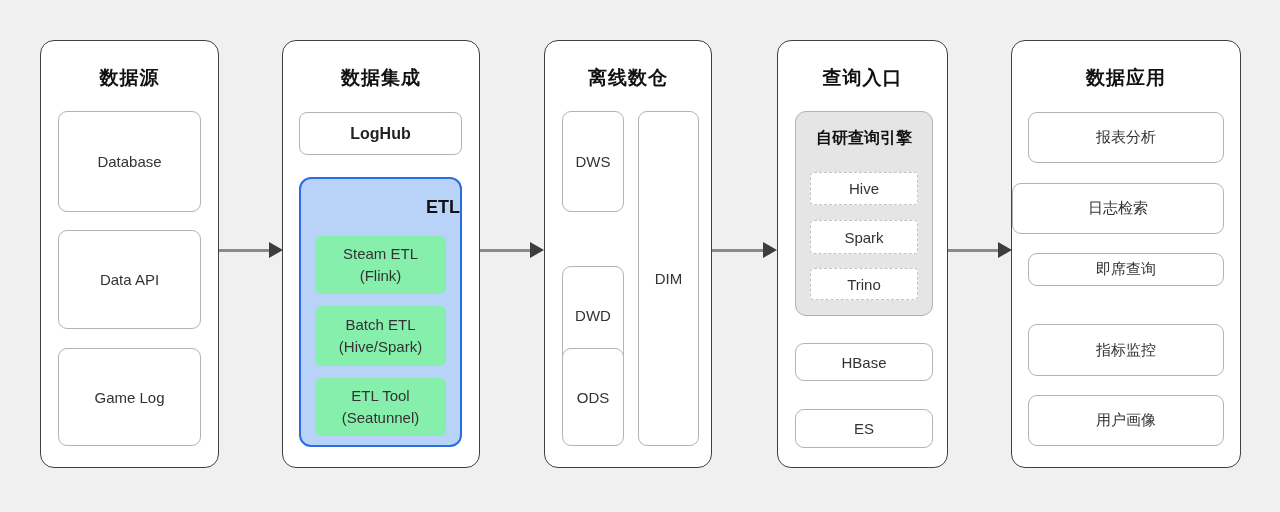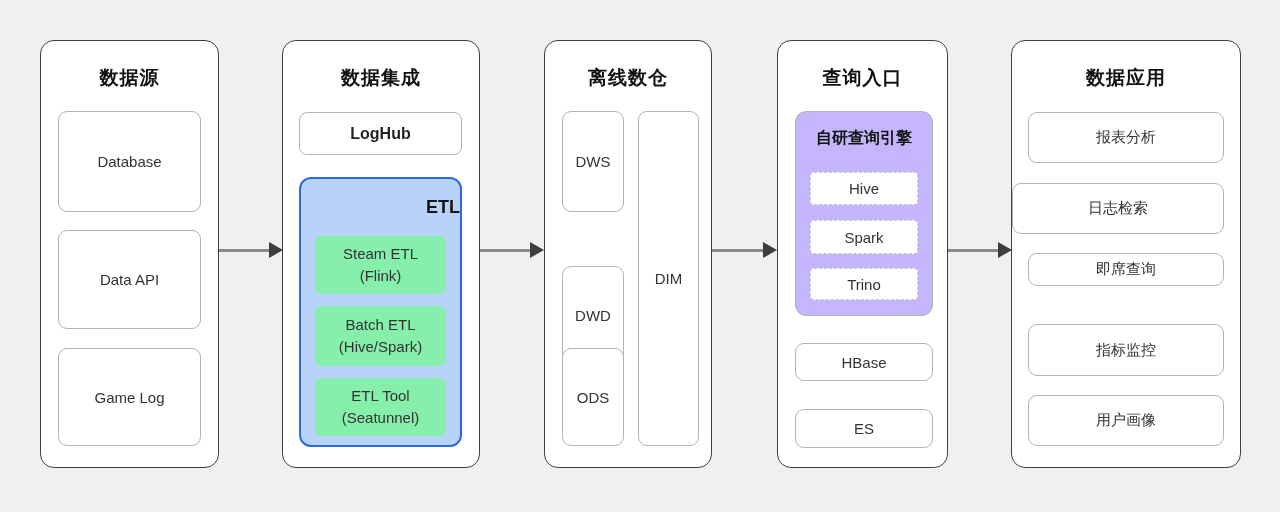--- a/index.html
+++ b/index.html
@@ -85,21 +85,21 @@
     color: #333333;
     line-height: 1.45;
   }
   
   .engine-panel {
     position: absolute;
     left: 17px;
     width: 138px;
     top: 70px;
     height: 205px;
-    background: #c4b5fd;
+    background: #e5e5e5;
     border: 1px solid #b3b3b3;
     border-radius: 11px;
   }
   .engine-title {
     position: absolute;
     top: 16px;
     left: 0; right: 0;
     text-align: center;
     font-size: 16px;
     font-weight: 700;

